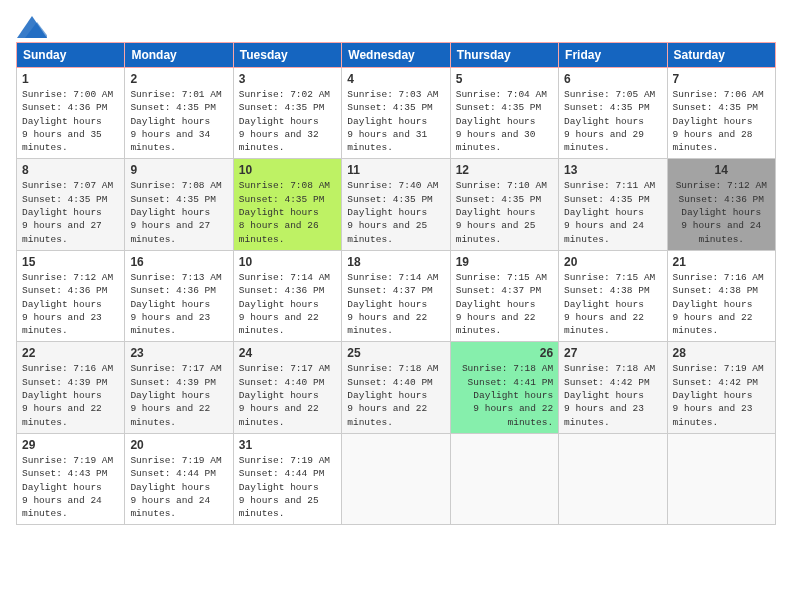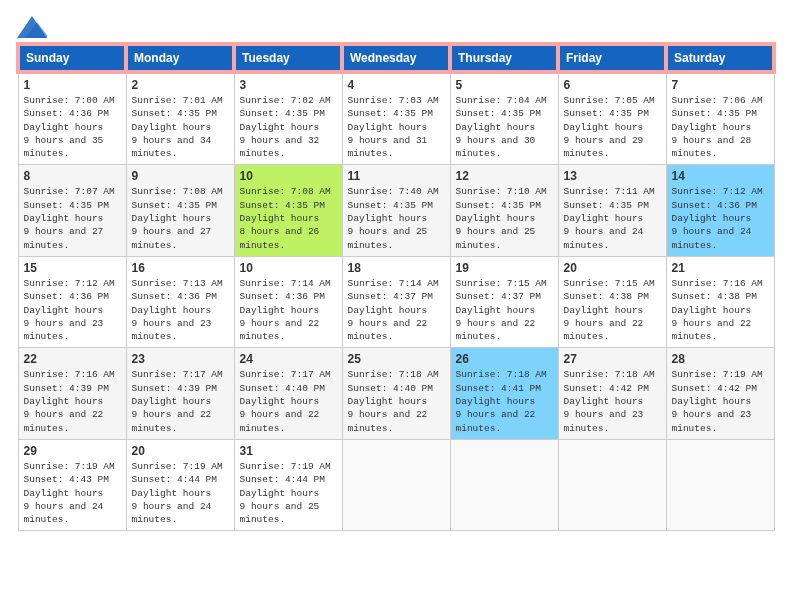--- a/index.html
+++ b/index.html
@@ -42,21 +42,21 @@
       width: 100%;
       border-collapse: collapse;
     }
     .calendar th {
       background: #1565C0;
       color: #fff;
       font-size: 12px;
       font-weight: bold;
       padding: 5px 6px;
       text-align: left;
-      border: 4px solid #fca5a5;
+      border: 1px solid #fca5a5;
     }
     .calendar td {
       border: 1px solid #ccc;
       vertical-align: top;
       padding: 4px 5px;
       font-size: 9.5px;
       color: #333;
       height: 78px;
       width: calc(100% / 7);
       background: #fff;
@@ -230,21 +230,21 @@
           </td>
           <td style="background: rgb(245, 245, 245);">
         <span class="day-num">13</span>
         <div class="day-info">
           <span>Sunrise: 7:11 AM</span><br>
           <span>Sunset: 4:35 PM</span><br>
           <span>Daylight hours</span><br>
           <span>9 hours and 24 minutes.</span>
         </div>
           </td>
-          <td style="background: #7dd3fc;">
+          <td style="background: #a3a3a3; text-align: center;">
         <span class="day-num">14</span>
         <div class="day-info">
           <span>Sunrise: 7:12 AM</span><br>
           <span>Sunset: 4:36 PM</span><br>
           <span>Daylight hours</span><br>
           <span>9 hours and 24 minutes.</span>
         </div>
           </td>
         </tr>
         <tr>
@@ -342,21 +342,21 @@
           </td>
           <td style="background: rgb(245, 245, 245);">
         <span class="day-num">25</span>
         <div class="day-info">
           <span>Sunrise: 7:18 AM</span><br>
           <span>Sunset: 4:40 PM</span><br>
           <span>Daylight hours</span><br>
           <span>9 hours and 22 minutes.</span>
         </div>
           </td>
-          <td style="background: #7dd3fc;">
+          <td style="background: #86efac; text-align: right;">
         <span class="day-num">26</span>
         <div class="day-info">
           <span>Sunrise: 7:18 AM</span><br>
           <span>Sunset: 4:41 PM</span><br>
           <span>Daylight hours</span><br>
           <span>9 hours and 22 minutes.</span>
         </div>
           </td>
           <td style="background: rgb(245, 245, 245);">
         <span class="day-num">27</span>

